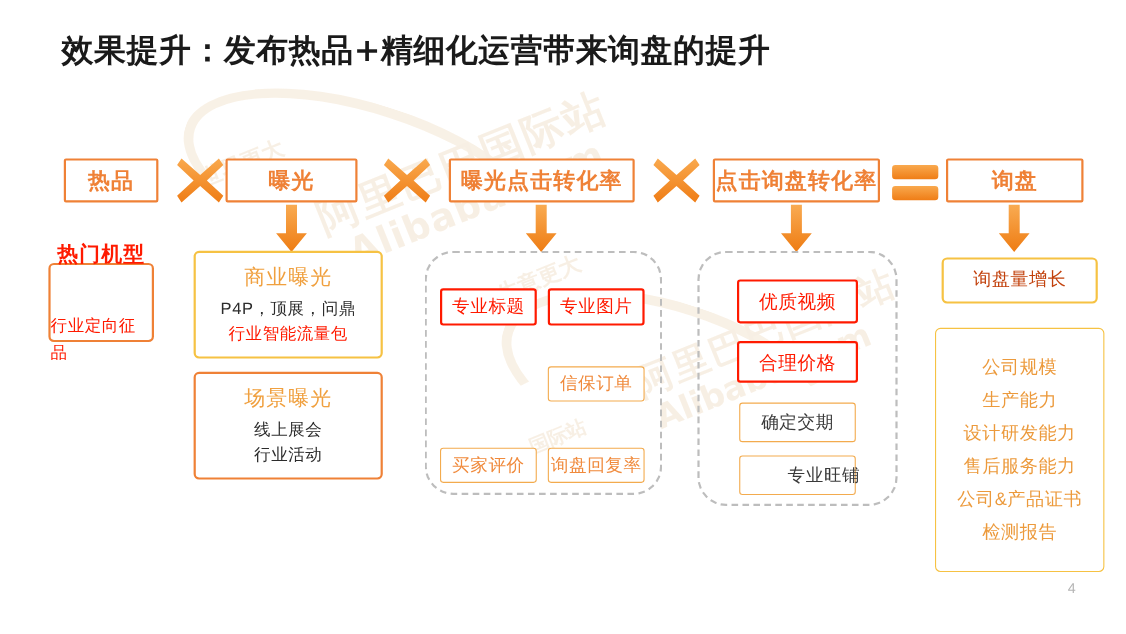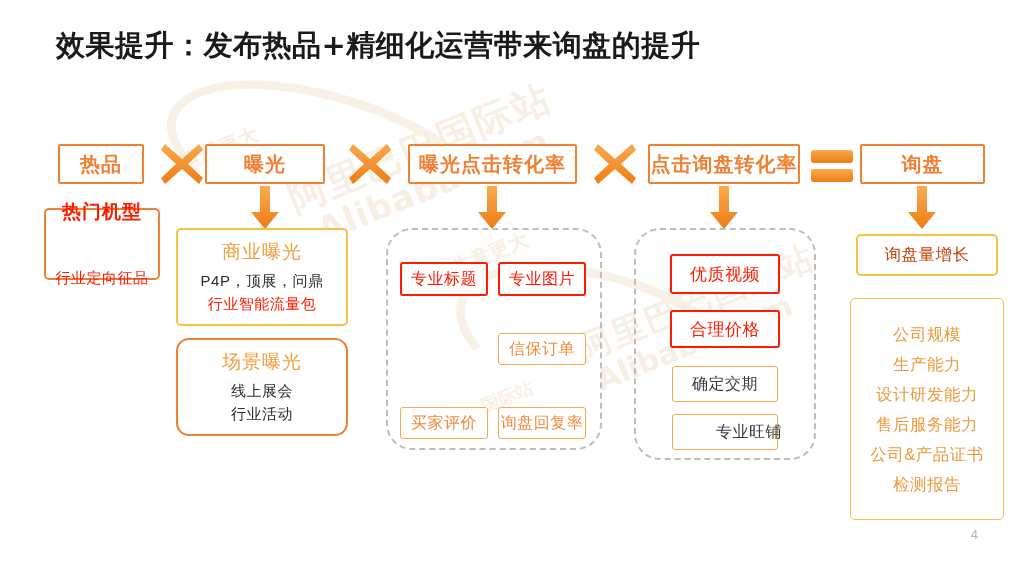--- a/index.html
+++ b/index.html
@@ -182,32 +182,32 @@
       <path d="M10 0 H20 V26 H29 L15 43 L1 26 H10 Z" fill="url(#ga)"></path>
     </svg>
   </div>
 
   <div class="darr" style="left:907px;top:186px;">
     <svg width="30" height="44" viewBox="0 0 30 44">
       <path d="M10 0 H20 V26 H29 L15 43 L1 26 H10 Z" fill="url(#ga)"></path>
     </svg>
   </div>
 
-  <div class="card deep-bd" style="left:44px;top:208px;width:116px;height:72px;gap:37px;">
+  <div class="card deep-bd" style="left:44px;top:239px;width:96px;height:72px;gap:37px;">
     <div class="c-title" style="color:#ff1a00;font-weight:bold;">热门机型</div>
     <div class="c-line" style="color:#ff1a00;">行业定向征品</div>
   </div>
 
   <div class="card orange-bd" style="left:176px;top:228px;width:172px;height:98px;">
     <div class="c-title" style="color:#f0a03f;">商业曝光</div>
     <div class="c-line" style="color:#2c2c2c;">P4P，顶展，问鼎</div>
     <div class="c-line" style="color:#ff1a00;">行业智能流量包</div>
   </div>
 
-  <div class="card deep-bd" style="left:176px;top:338px;width:172px;height:98px;border-radius:13px;">
+  <div class="card deep-bd" style="left:176px;top:338px;width:172px;height:98px;">
     <div class="c-title" style="color:#f0a03f;">场景曝光</div>
     <div class="c-line" style="color:#2c2c2c;">线上展会</div>
     <div class="c-line" style="color:#2c2c2c;">行业活动</div>
   </div>
 
 
   <div class="dashbox" style="left:386px;top:228px;width:216px;height:222px;"></div>
 
   <div class="pill pill-red" style="left:400px;top:262px;width:88px;height:34px;">专业标题</div>
   <div class="pill pill-red" style="left:498px;top:262px;width:88px;height:34px;">专业图片</div>

